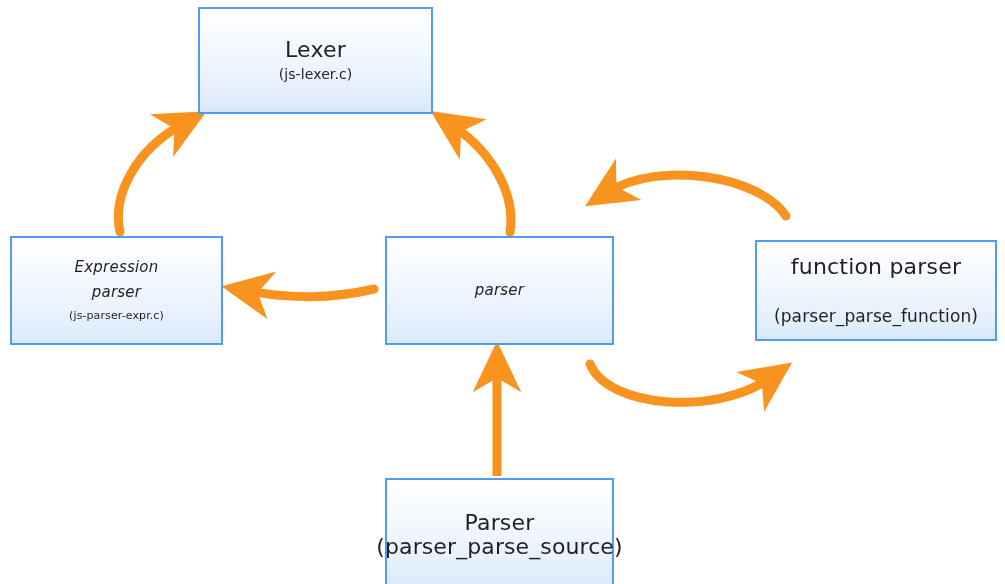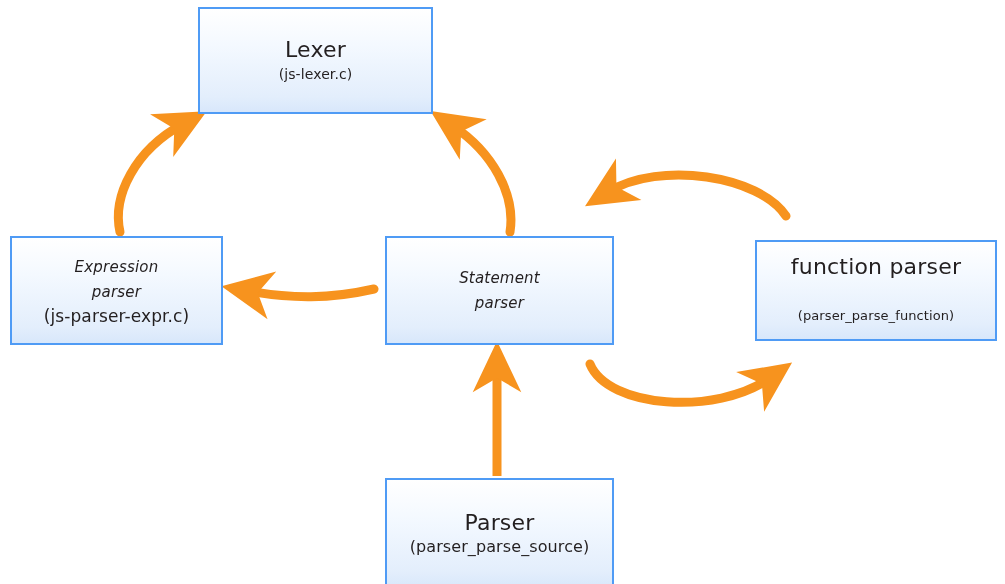--- a/index.html
+++ b/index.html
@@ -31,42 +31,42 @@
     z-index: 3;
     box-shadow: 0 0 0 0 rgba(0,0,0,0);
   }
   .node .ttl {
     font-size: 21px;
     line-height: 26px;
     letter-spacing: 0.2px;
     white-space: nowrap;
   }
   .node .sub {
-    font-size: 17px;
+    font-size: 11px;
     line-height: 22px;
     letter-spacing: 0.1px;
     white-space: nowrap;
   }
   .node.two-line .ttl {
     font-size: 15px;
     line-height: 25px;
     font-style: italic;
   }
 
   
   #node-lexer      { left: 198px; top: 7px;   width: 235px; height: 107px; }
   #node-expr       { left: 10px;  top: 236px; width: 213px; height: 109px; }
   #node-statm      { left: 385px; top: 236px; width: 229px; height: 109px; }
   #node-func       { left: 755px; top: 240px; width: 242px; height: 101px; }
   #node-parser     { left: 385px; top: 478px; width: 229px; height: 112px; }
 
   #node-func .ttl { font-size: 22px; }
-  #node-func .sub { font-size: 13px; margin-top: 25px; }
+  #node-func .sub { font-size: 17px; margin-top: 25px; }
   #node-parser .ttl { font-size: 22px; }
-  #node-parser .sub { font-size: 16px; text-align: right; }
+  #node-parser .sub { font-size: 22px; text-align: right; }
   #node-lexer .ttl { font-size: 22px; }
   #node-lexer .sub { font-size: 14px; }
 
   
   #arrows {
     position: absolute;
     left: 0; top: 0;
     width: 1005px;
     height: 584px;
     z-index: 2;
@@ -114,21 +114,20 @@
     <span class="sub">(js-lexer.c)</span>
   </div>
 
   <div class="node two-line" id="node-expr">
     <span class="ttl">Expression</span>
     <span class="ttl">parser</span>
     <span class="sub">(js-parser-expr.c)</span>
   </div>
 
   <div class="node two-line" id="node-statm">
-    <span class="ttl">Statement</span>
     <span class="ttl">parser</span>
   </div>
 
   <div class="node" id="node-func">
     <span class="ttl">function parser</span>
     <span class="sub">(parser_parse_function)</span>
   </div>
 
   <div class="node" id="node-parser">
     <span class="ttl">Parser</span>

